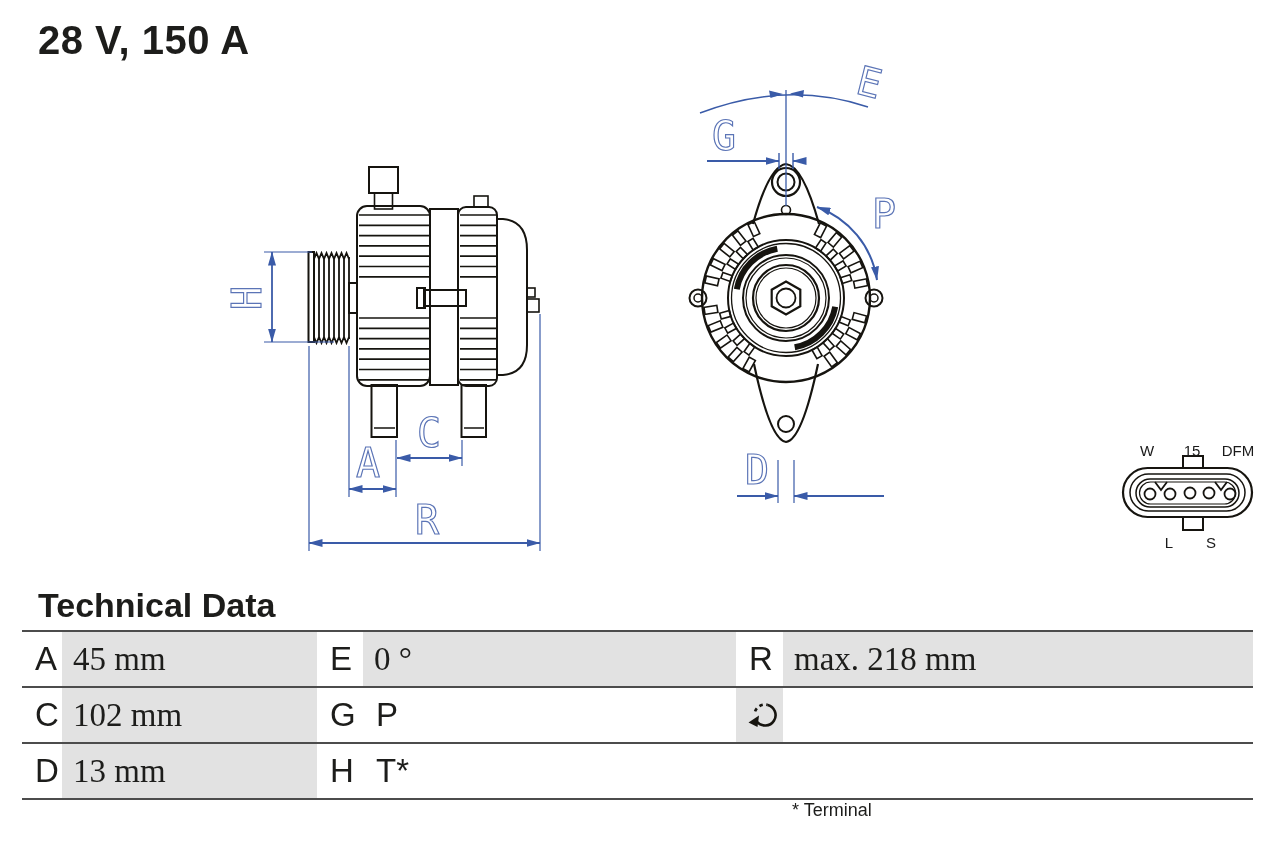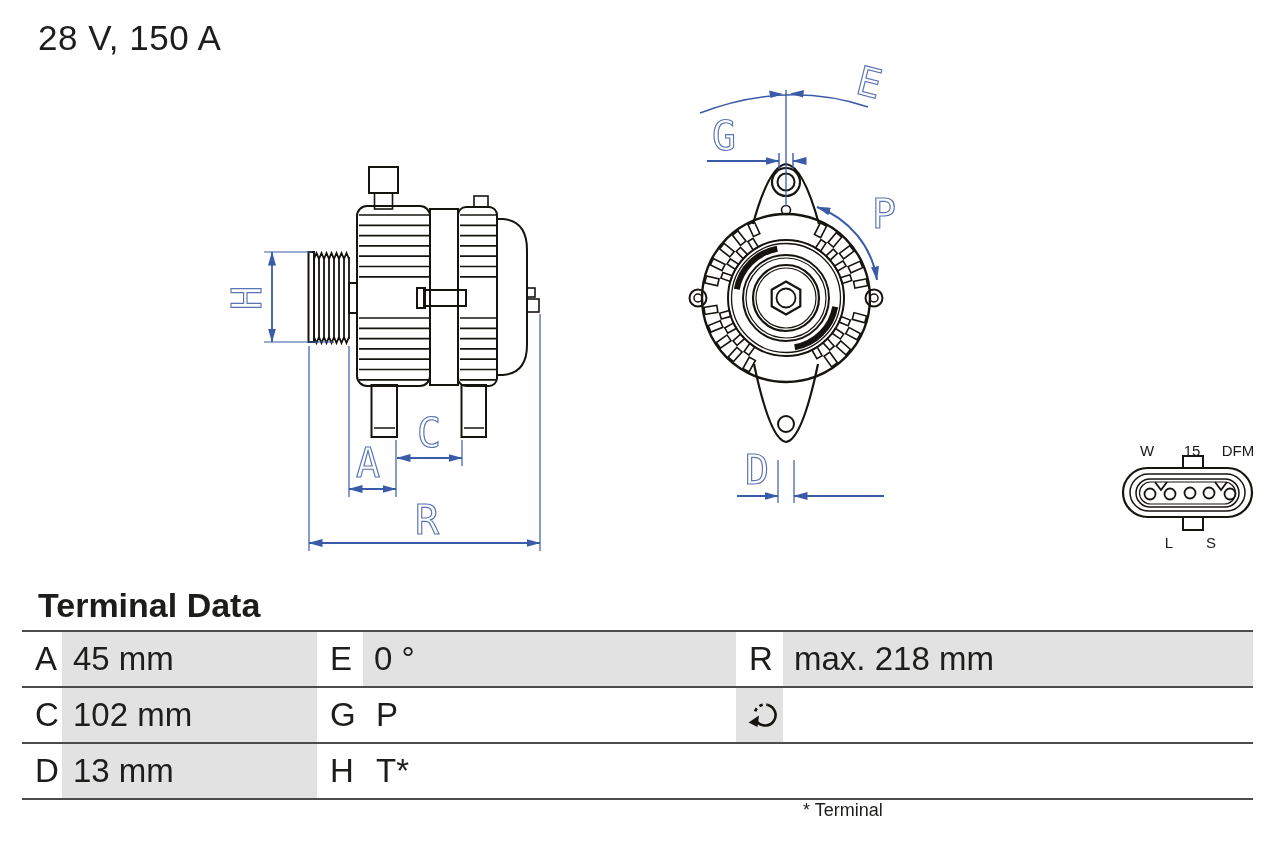--- a/index.html
+++ b/index.html
@@ -1,27 +1,27 @@
 <!DOCTYPE html>
 <html><head>
 <meta charset="utf-8">
 <style>
   html,body{margin:0;padding:0;background:#ffffff;}
   body{width:1280px;height:853px;position:relative;overflow:hidden;
        font-family:"Liberation Sans",sans-serif;color:#1d1d1b;}
-  .page-title{position:absolute;left:38px;top:18px;font-size:35px;font-weight:400;
+  .page-title{position:absolute;left:38px;top:18px;font-size:40px;font-weight:700;
        letter-spacing:.5px;color:#1d1d1b;}
   #drawing-svg{position:absolute;left:0;top:0;}
   .section-heading{position:absolute;left:38px;top:586px;font-size:34px;font-weight:700;color:#1d1d1b;}
   .tech-table{position:absolute;left:22px;top:630px;width:1231px;border-top:2px solid #4c4c4c;}
   .t-row{display:grid;grid-template-columns:40px 255px 46px 373px 47px 470px;
        height:54px;border-bottom:2px solid #4c4c4c;align-items:center;font-size:33px;}
   .t-letter{padding-left:13px;background:#ffffff;height:100%;display:flex;align-items:center;}
-  .t-value{padding-left:11px;background:#e2e2e2;height:100%;display:flex;align-items:center;white-space:nowrap;}
-  .footnote{position:absolute;left:792px;top:800px;font-size:18px;color:#1d1d1b;margin-left:11px;}
+  .t-value{padding-left:11px;background:#e2e2e2;height:100%;display:flex;align-items:center;white-space:nowrap;font-family:Liberation Serif, serif;}
+  .footnote{position:absolute;left:792px;top:800px;font-size:18px;color:#1d1d1b;}
   .rot-icon{display:block;}
   text{user-select:none;}
 </style>
 </head>
 <body>
 
 <div class="page-title">28 V, 150 A</div>
 
 <svg id="drawing-svg" width="1280" height="580" viewBox="0 0 1280 580">
   <defs>
@@ -204,21 +204,21 @@
   </g>
   <g fill="#1a1a1a" stroke="none" font-family="Liberation Sans, sans-serif" font-size="15" text-anchor="middle">
     <text x="1147" y="456">W</text>
     <text x="1192" y="456">15</text>
     <text x="1238" y="456">DFM</text>
     <text x="1169" y="548">L</text>
     <text x="1211" y="548">S</text>
   </g>
 </svg>
 
-<div class="section-heading">Terminal Data</div>
+<div class="section-heading">Technical Data</div>
 
 <div class="tech-table">
   <div class="t-row">
     <div class="t-letter">A</div>
     <div class="t-value">45 mm</div>
     <div class="t-letter">E</div>
     <div class="t-value">0 °</div>
     <div class="t-letter">R</div>
     <div class="t-value">max. 218 mm</div>
   </div>

